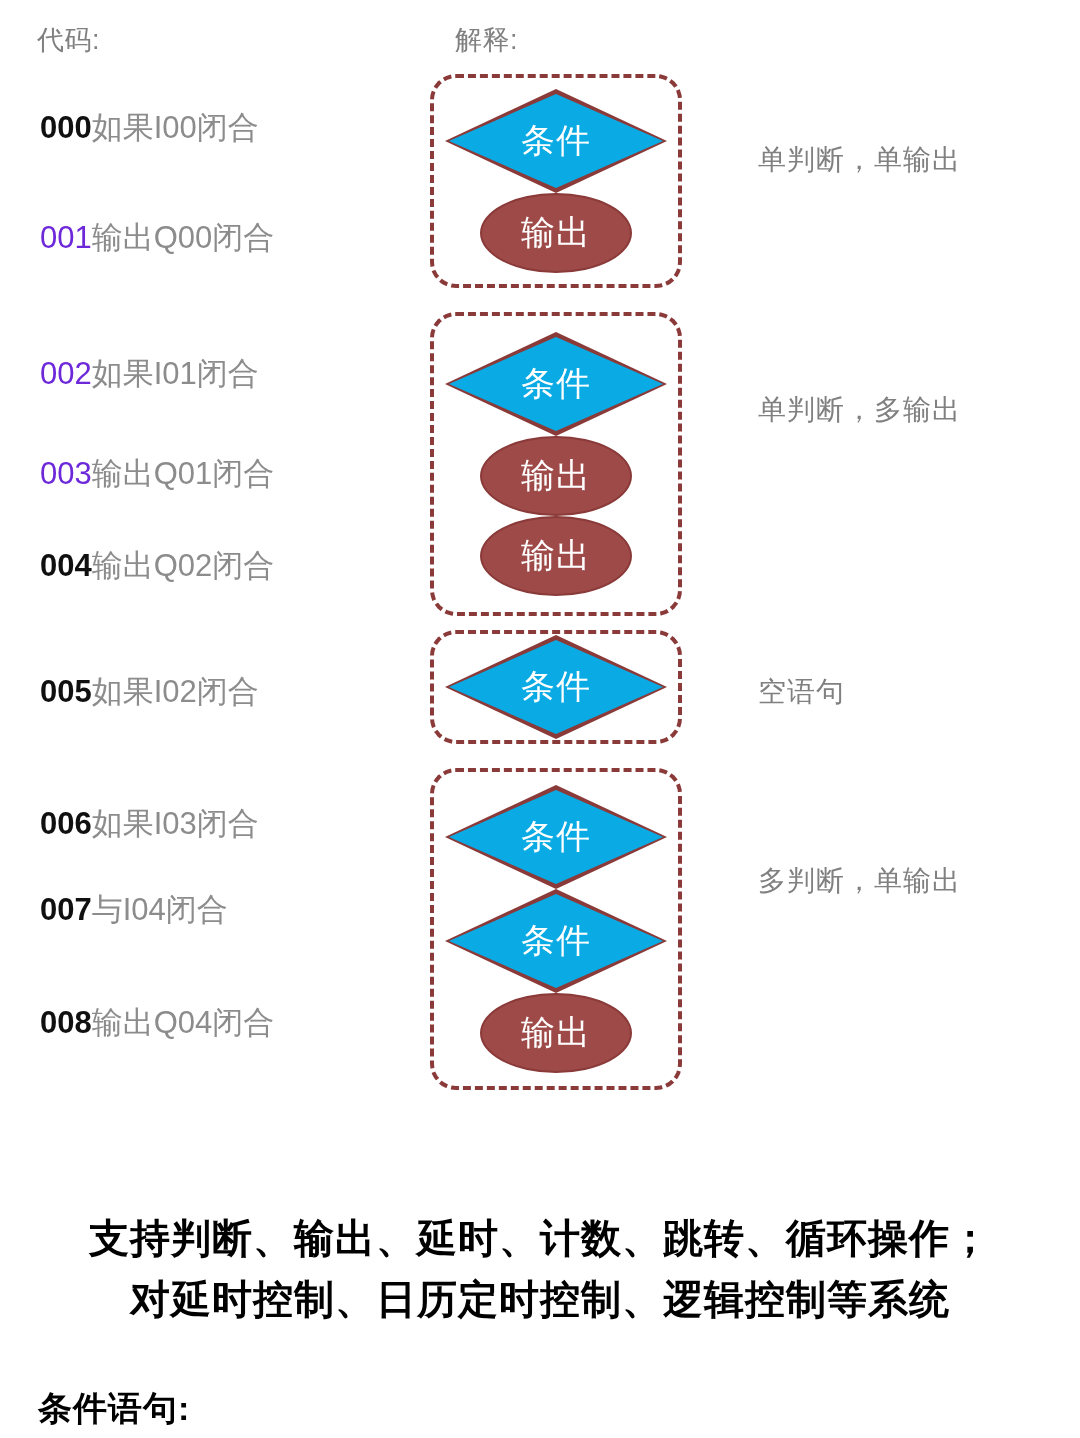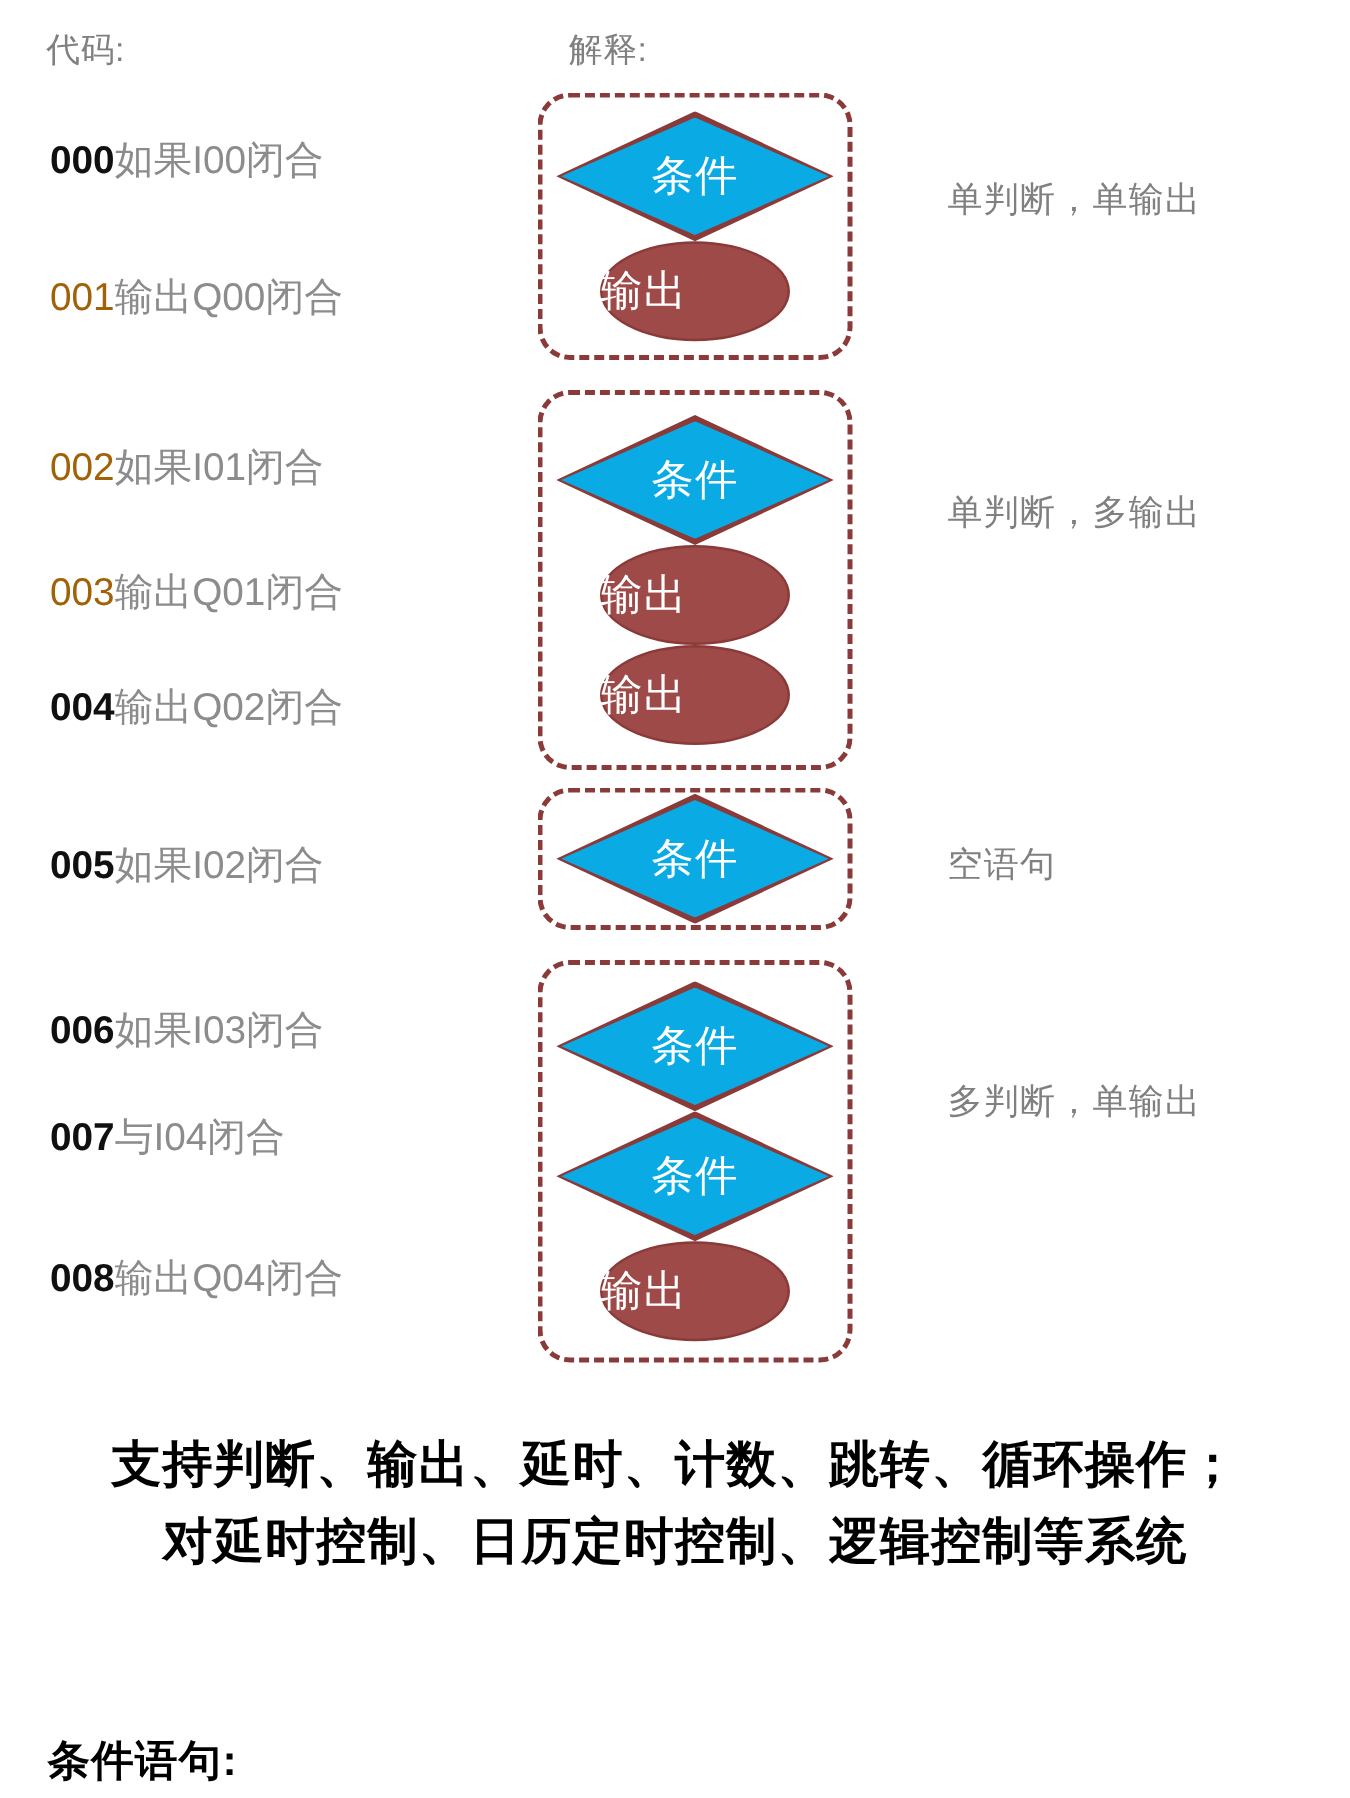--- a/index.html
+++ b/index.html
@@ -34,21 +34,21 @@
     width: 380px;
   }
   .code-line {
     position: absolute;
     left: 0;
     white-space: nowrap;
     font-size: 31px;
     line-height: 1;
   }
   .code-num {
-    color: #a16207;
+    color: #6d28d9;
     font-weight: 400;
     letter-spacing: 0px;
   }
   .code-num.dark {
     color: #101010;
     font-weight: 700;
   }
   .code-text {
     color: #8c8c8c;
     font-weight: 400;
@@ -99,21 +99,21 @@
     clip-path: polygon(50% 0%, 100% 50%, 50% 100%, 0% 50%);
   }
 
   
   .node-ellipse {
     position: relative;
     width: 152px;
     height: 80px;
     display: flex;
     align-items: center;
-    justify-content: flex-start;
+    justify-content: center;
   }
   .node-ellipse .shape-fill {
     position: absolute;
     inset: 0;
     background: #9d4a48;
     border: 2px solid #8a3a38;
     border-radius: 50%;
     box-sizing: border-box;
   }
 
@@ -134,21 +134,21 @@
     font-size: 28px;
     color: #808080;
     letter-spacing: 1px;
     white-space: nowrap;
   }
 
   
   #summary {
     position: absolute;
     left: 0;
-    top: 1142px;
+    top: 1208px;
     width: 1080px;
     text-align: center;
   }
   #summary .sum-line {
     font-size: 40px;
     font-weight: 700;
     color: #000000;
     line-height: 61px;
     letter-spacing: 1px;
     white-space: nowrap;

